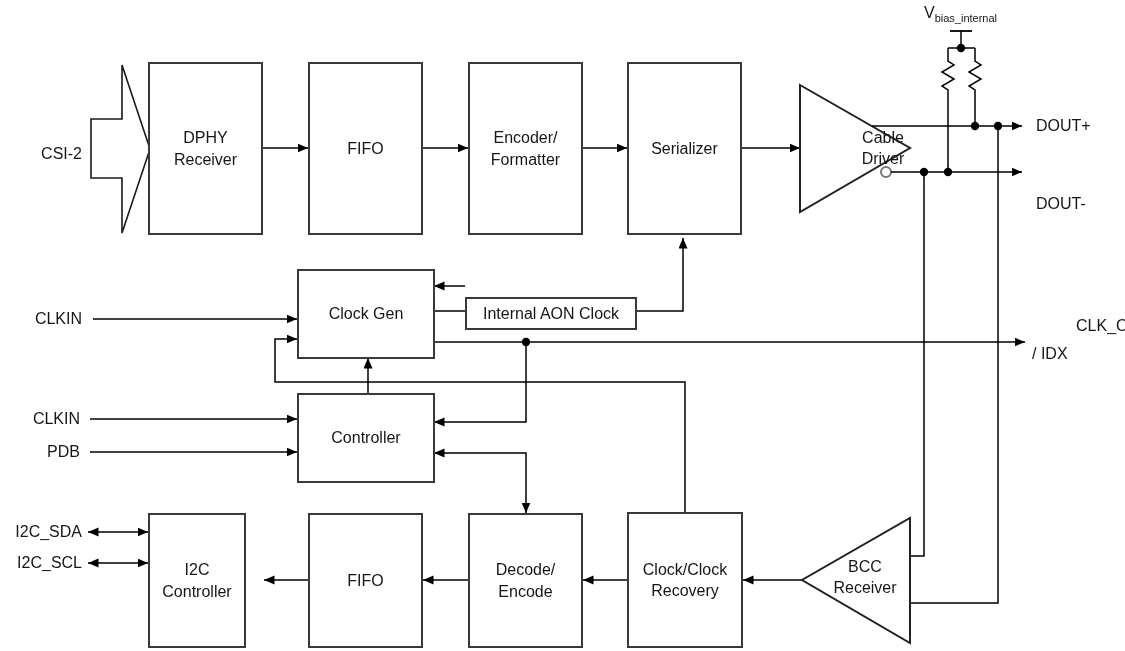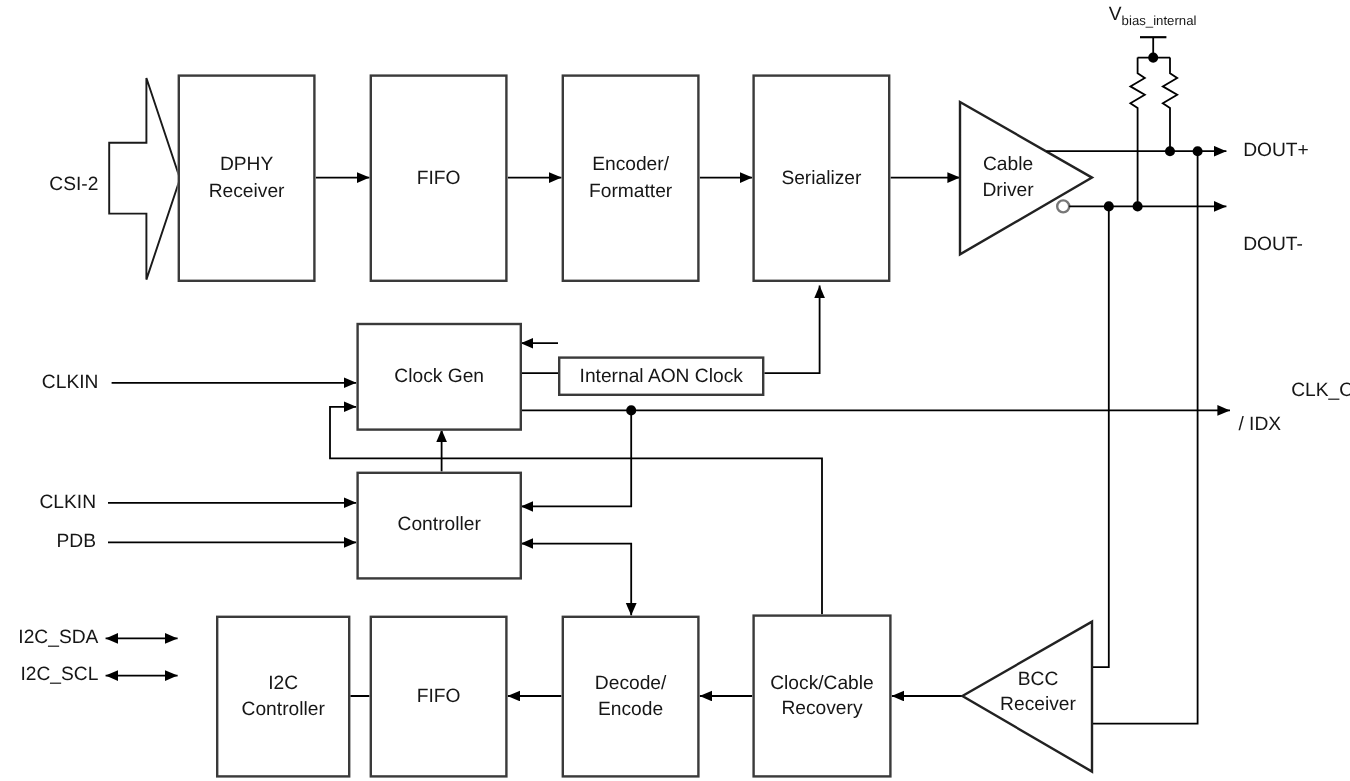--- a/index.html
+++ b/index.html
@@ -91,29 +91,29 @@
 Receiver</div>
   <div class="block" style="left:308px;top:62px;width:115px;height:173px;">FIFO</div>
   <div class="block" style="left:468px;top:62px;width:115px;height:173px;">Encoder/
 Formatter</div>
   <div class="block" style="left:627px;top:62px;width:115px;height:173px;">Serializer</div>
 
   <div class="block" style="left:297px;top:269px;width:138px;height:90px;">Clock Gen</div>
   <div class="block" style="left:465px;top:268px;width:172px;height:33px;margin-top:29px;">Internal AON Clock</div>
   <div class="block" style="left:297px;top:393px;width:138px;height:90px;">Controller</div>
 
-  <div class="block" style="left:148px;top:513px;width:112px;height:135px;margin-left:32px;">I2C
+  <div class="block" style="left:148px;top:513px;width:98px;height:135px;">I2C
 Controller</div>
   <div class="block" style="left:308px;top:513px;width:115px;height:135px;">FIFO</div>
   <div class="block" style="left:468px;top:513px;width:115px;height:135px;">Decode/
 Encode</div>
-  <div class="block" style="left:627px;top:512px;width:116px;height:136px;">Clock/Cable
+  <div class="block" style="left:627px;top:512px;width:116px;height:136px;">Clock/Clock
 Recovery</div>
 
-  <div class="tri-label" style="left:802px;top:127px;width:76px;">Cable
+  <div class="tri-label" style="left:802px;top:127px;width:76px;padding-left:43px;">Cable
 Driver</div>
   <div class="tri-label" style="left:821px;top:556px;width:88px;">BCC
 Receiver</div>
 
   <div class="plabel ralign" style="left:8px;top:145px;width:74px;">CSI-2</div>
   <div class="plabel ralign" style="left:0px;top:310px;width:82px;">CLKIN</div>
   <div class="plabel ralign" style="left:0px;top:410px;width:80px;">CLKIN</div>
   <div class="plabel ralign" style="left:0px;top:443px;width:80px;">PDB</div>
   <div class="plabel ralign" style="left:0px;top:523px;width:82px;">I2C_SDA</div>
   <div class="plabel ralign" style="left:0px;top:554px;width:82px;">I2C_SCL</div>

